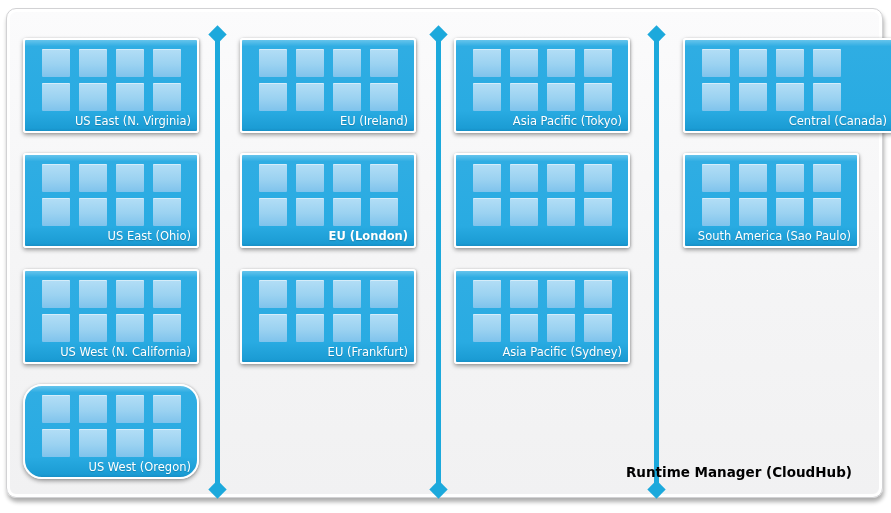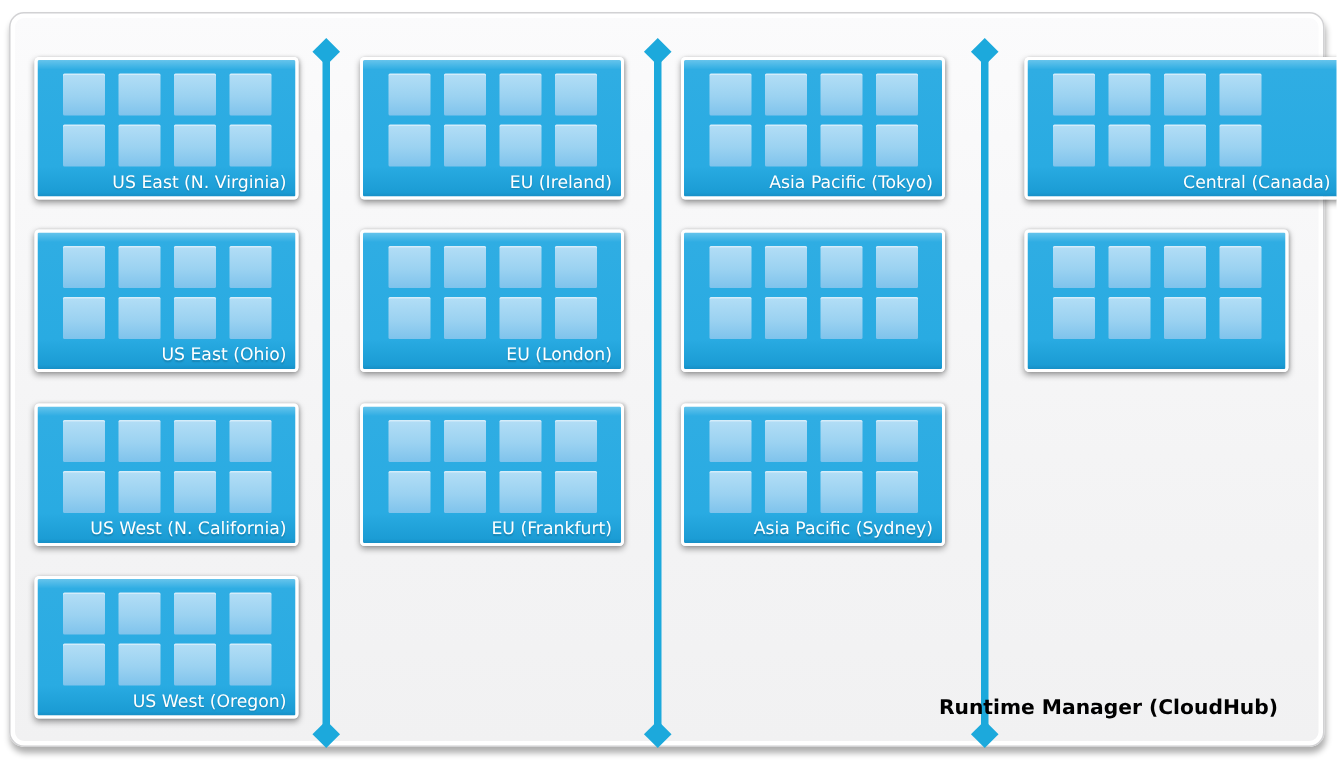--- a/index.html
+++ b/index.html
@@ -131,21 +131,21 @@
             <div class="cell"></div>
             <div class="cell"></div>
             <div class="cell"></div>
             <div class="cell"></div>
             <div class="cell"></div>
             <div class="cell"></div>
             <div class="cell"></div>
           </div>
           <div class="region-label">US West (N. California)</div>
         </div>
-        <div class="region" style="left: 16px; top: 375px;">
+        <div class="region" style="left: 16px; top: 375px; border-radius: 19px;">
           <div class="cells">
             <div class="cell"></div>
             <div class="cell"></div>
             <div class="cell"></div>
             <div class="cell"></div>
             <div class="cell"></div>
             <div class="cell"></div>
             <div class="cell"></div>
             <div class="cell"></div>
           </div>
@@ -157,21 +157,21 @@
             <div class="cell"></div>
             <div class="cell"></div>
             <div class="cell"></div>
             <div class="cell"></div>
             <div class="cell"></div>
             <div class="cell"></div>
             <div class="cell"></div>
           </div>
           <div class="region-label">EU (Ireland)</div>
         </div>
-        <div class="region" style="left: 233px; top: 144px;">
+        <div class="region" style="left: 233px; top: 144px; font-weight: bold;">
           <div class="cells">
             <div class="cell"></div>
             <div class="cell"></div>
             <div class="cell"></div>
             <div class="cell"></div>
             <div class="cell"></div>
             <div class="cell"></div>
             <div class="cell"></div>
             <div class="cell"></div>
           </div>
@@ -245,20 +245,21 @@
           <div class="cells">
             <div class="cell"></div>
             <div class="cell"></div>
             <div class="cell"></div>
             <div class="cell"></div>
             <div class="cell"></div>
             <div class="cell"></div>
             <div class="cell"></div>
             <div class="cell"></div>
           </div>
+          <div class="region-label">South America (Sao Paulo)</div>
         </div>
       </div>
     <div id="dividers-layer">
         <div class="divider" style="left: 208px;">
           <div class="diamond top"></div>
           <div class="diamond bottom"></div>
         </div>
         <div class="divider" style="left: 429px;">
           <div class="diamond top"></div>
           <div class="diamond bottom"></div>

